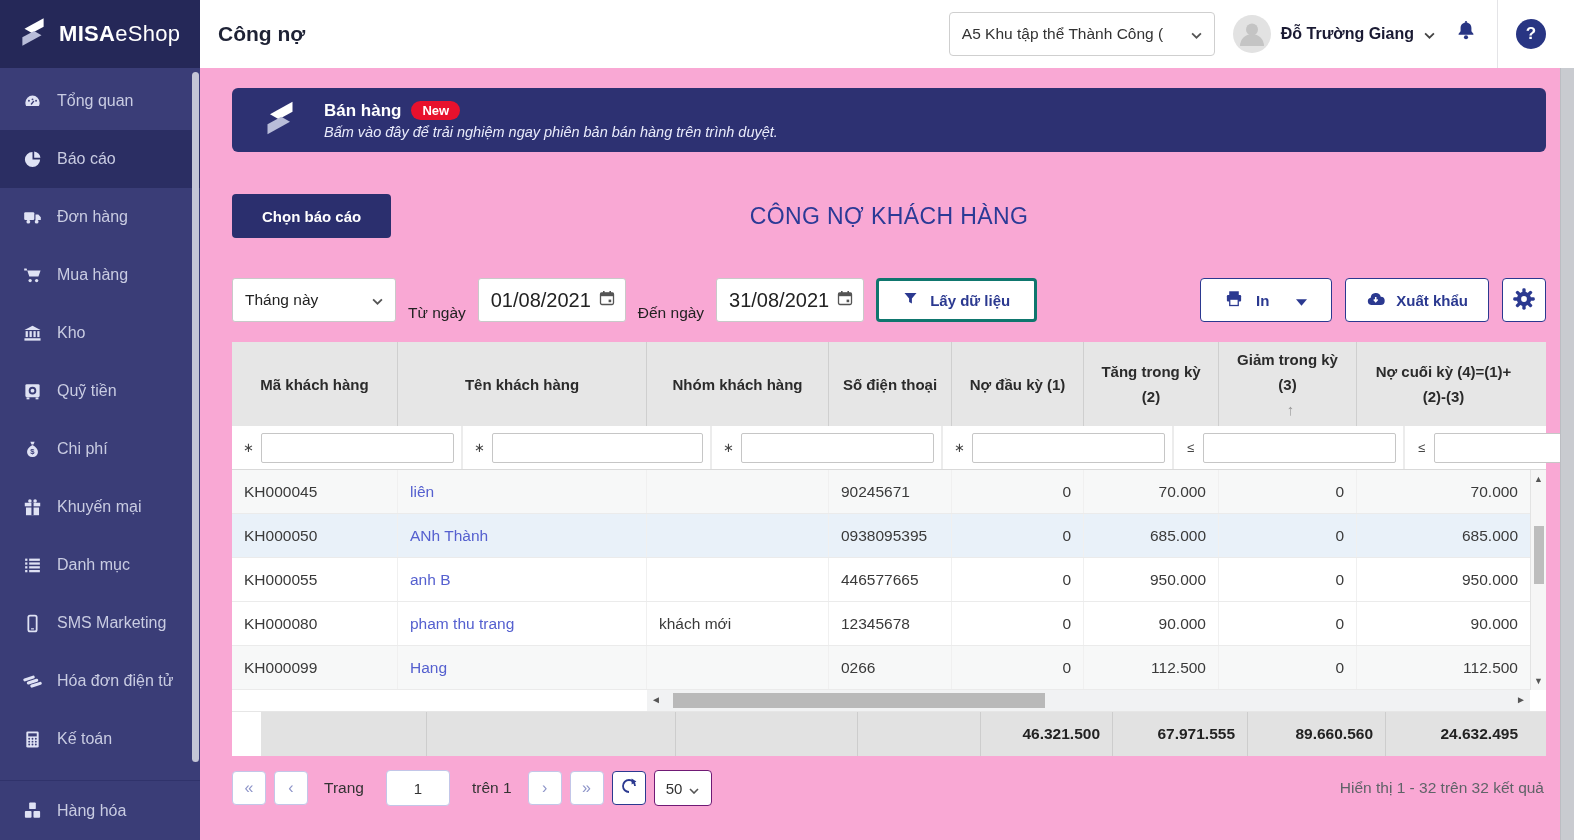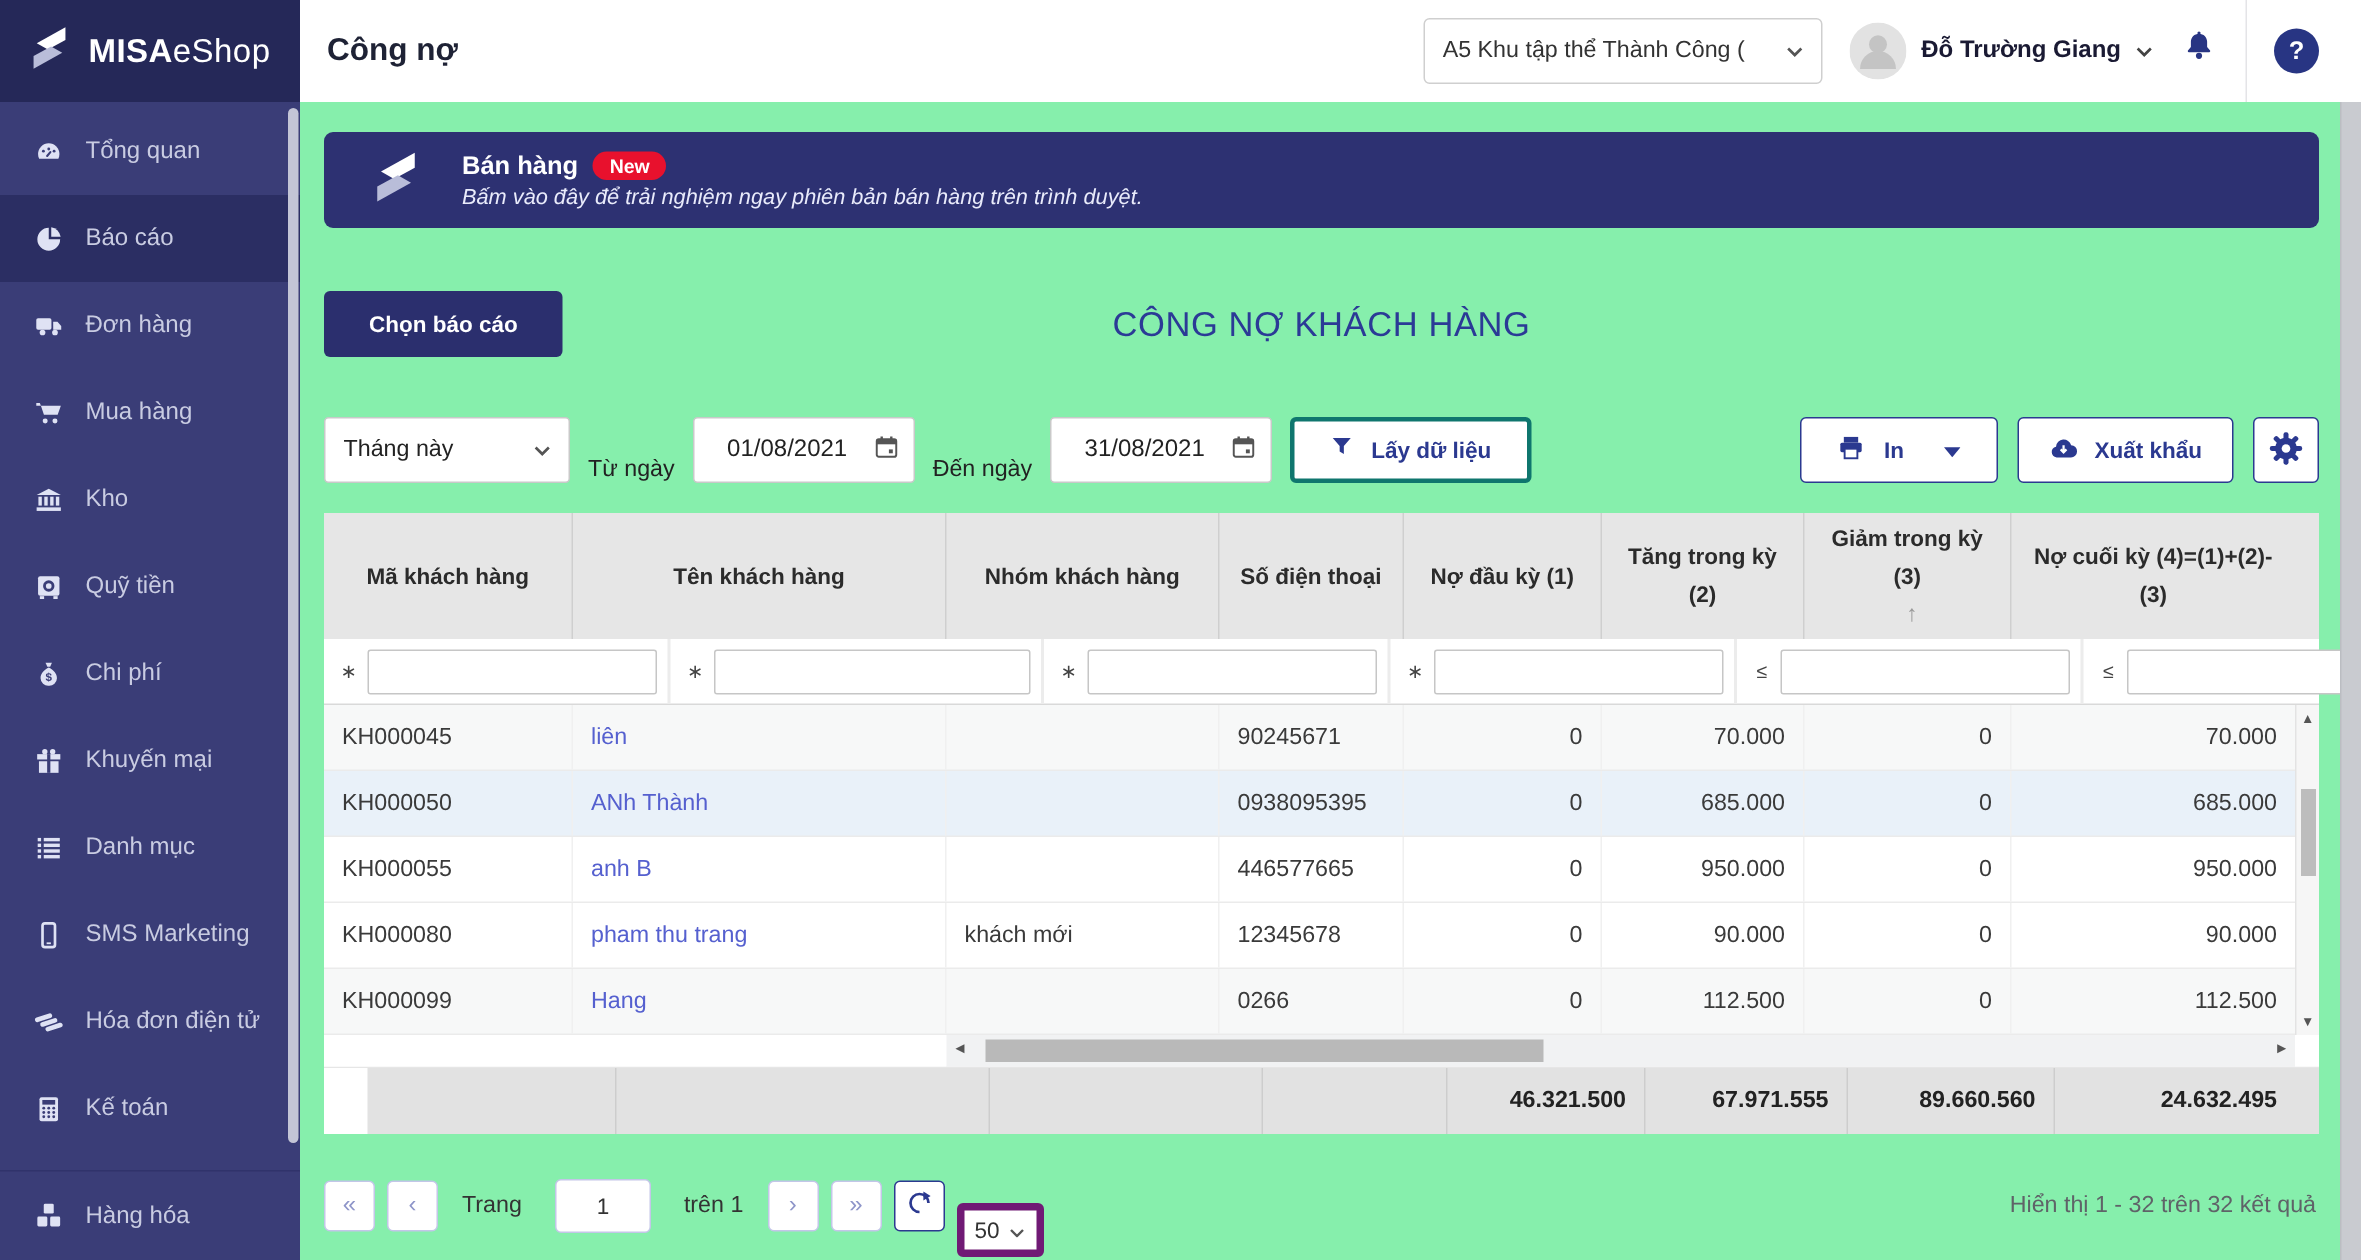--- a/index.html
+++ b/index.html
@@ -26,40 +26,40 @@
   .page-title { font-size:21px; font-weight:bold; color:#1e2235; }
   .topbar-right { margin-left:auto; display:flex; align-items:center; gap:18px; height:100%;justify-content:flex-end; }
   .branch-select { width:266px; height:44px; border:1px solid #cfcfcf; border-radius:4px; background:#fff; display:flex; align-items:center; justify-content:space-between; padding:0 12px; font-size:15.5px; color:#333; cursor:pointer; }
   .userbox { display:flex; align-items:center; gap:10px; cursor:pointer; }
   .avatar { width:38px; height:38px; }
   .user-name { font-size:16px; font-weight:bold; color:#1a1a33; }
   .divider-v { width:1px; height:68px; background:#e4e4e7; }
   .help-btn { width:30px; height:30px; border-radius:50%; background:#283583; color:#fff; font-weight:bold; font-size:17px; display:flex; align-items:center; justify-content:center; cursor:pointer; }
   .win-scroll { position:absolute; top:68px; right:0; bottom:0; width:14px; background:#c9cbd0; border-left:1px solid #bbbdc2; }
 
-  .content { position:absolute; top:68px; left:0; right:14px; bottom:0; padding:20px 14px 0 16px; background:#86efac; overflow:hidden; }
+  .content { position:absolute; top:68px; left:0; right:14px; bottom:0; padding:20px 14px 0 32px; background:#f9a8d4; overflow:hidden; }
 
   
   .banner { height:64px; background:#2d3172; border-radius:6px; display:flex; align-items:center; padding-left:28px; gap:24px; color:#fff; }
   .banner-text .trow { display:flex; align-items:center; gap:10px; }
   .banner-title { font-size:17px; font-weight:bold; }
   .badge-new { background:#e8112d; border-radius:11px; padding:2px 11px; font-size:13px; font-weight:bold; }
   .banner-sub { font-style:italic; font-size:14.5px; color:#e9ebfb; margin-top:3px; }
 
   
   .report-row { margin-top:42px; height:44px; position:relative; display:flex; align-items:center; }
   .choose-report-btn { background:#2b2f6e; color:#fff; font-weight:bold; font-size:15px; border:none; border-radius:4px; height:44px; padding:0 30px; cursor:pointer; position:relative; z-index:1; }
   .report-title { position:absolute; left:0; right:0; text-align:center; color:#2b3a96; font-size:23px; font-weight:500; letter-spacing:.4px; }
 
   
   .filter-row { margin-top:40px; display:flex; align-items:flex-end; }
   .period-select { width:164px; height:44px; background:#fff; border:1px solid #c9c9c9; border-radius:3px; display:flex; align-items:center; justify-content:space-between; padding:0 12px; font-size:15.5px; color:#222; cursor:pointer; }
   .flbl { font-size:15.5px; color:#222; margin:0 12px; }
   .date-box { width:148px; height:44px; background:#fff; border:1px solid #c9c9c9; border-radius:3px; display:flex; align-items:center; padding:0 10px; gap:6px; }
-  .date-box input { flex:1; min-width:0; border:none; outline:none; font-size:16px; color:#222; text-align:center; font-family:inherit; background:transparent; }
+  .date-box input { flex:1; min-width:0; border:none; outline:none; font-size:20px; color:#222; text-align:center; font-family:inherit; background:transparent; }
   .getdata-btn { margin-left:12px; height:44px; border:3px solid #0f766e; background:#fff; color:#2b3990; font-weight:bold; font-size:15px; border-radius:4px; display:flex; align-items:center; gap:12px; padding:0 24px; cursor:pointer; }
   .filter-right { margin-left:auto; display:flex; align-items:center; gap:13px; }
   .btn-outline { height:44px; border:1px solid #2b3990; border-radius:4px; background:#fff; color:#2b3990; font-weight:bold; font-size:15px; display:flex; align-items:center; gap:11px; padding:0 20px; cursor:pointer; }
   .gear-btn { width:44px; height:44px; border:1px solid #2b3990; border-radius:4px; background:#fff; display:flex; align-items:center; justify-content:center; cursor:pointer; }
 
   
   .table-wrap { margin-top:20px; background:#fff; }
   .c0{flex:0 0 166px;} .c1{flex:0 0 249px;} .c2{flex:0 0 182px;} .c3{flex:0 0 123px;}
   .c4{flex:0 0 132px;} .c5{flex:0 0 135px;} .c6{flex:0 0 138px;} .c7{flex:1 1 auto;}
   .csb{flex:0 0 16px;}
@@ -94,21 +94,21 @@
   .t-totals { display:flex; height:44px; background:#e2e2e2; font-weight:bold; font-size:15.5px; color:#222;margin-left:29px; }
   .t-tcell { border-right:1px solid #cdcdcd; display:flex; align-items:center; padding:0 12px; }
   .t-totals .csb { background:#e2e2e2; }
 
   
   .pager { margin-top:14px; display:flex; align-items:center; gap:8px; }
   .pg-btn { width:34px; height:34px; border:1px solid #c3c6e8; border-radius:4px; background:#fff; color:#8e95c9; font-size:16px; display:flex; align-items:center; justify-content:center; cursor:pointer; }
   .pg-btn.strong { border-color:#2b3990; color:#2b3990; }
   .pg-label { font-size:15.5px; color:#333; margin:0 8px; }
   .pg-input { width:64px; height:36px; border:1px solid #c3c6e8; border-radius:4px; text-align:center; font-size:15px; color:#333; outline:none; font-family:inherit; margin:0 6px; }
-  .pg-size { width:58px; height:36px; border:5px solid #701a75; border-radius:4px; background:#fff; display:flex; align-items:center; justify-content:center; gap:7px; font-size:15px; color:#333; cursor:pointer;margin-top:32px; }
+  .pg-size { width:58px; height:36px; border:1px solid #701a75; border-radius:4px; background:#fff; display:flex; align-items:center; justify-content:center; gap:7px; font-size:15px; color:#333; cursor:pointer; }
   .pg-summary { margin-left:auto; font-size:15.5px; color:#5f6368; padding-right:2px; }
 </style>
 </head>
 <body>
 
 <div class="app">
 
   <div class="sidebar">
     <div class="logo">
       <span>

